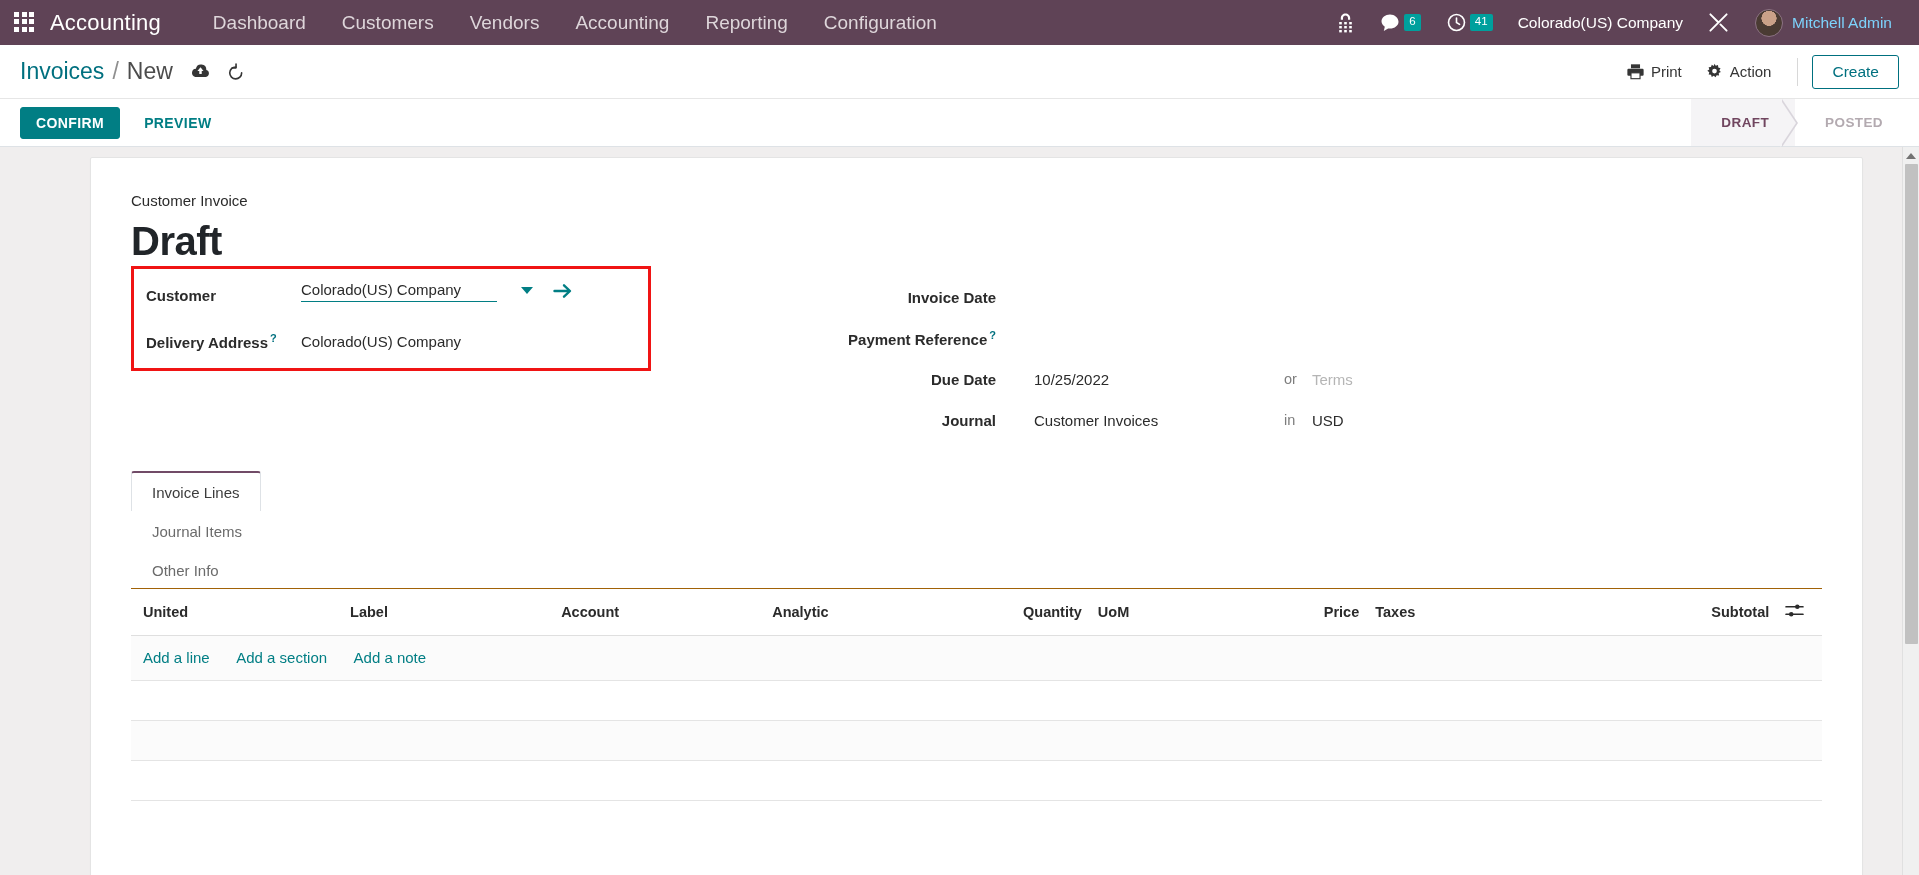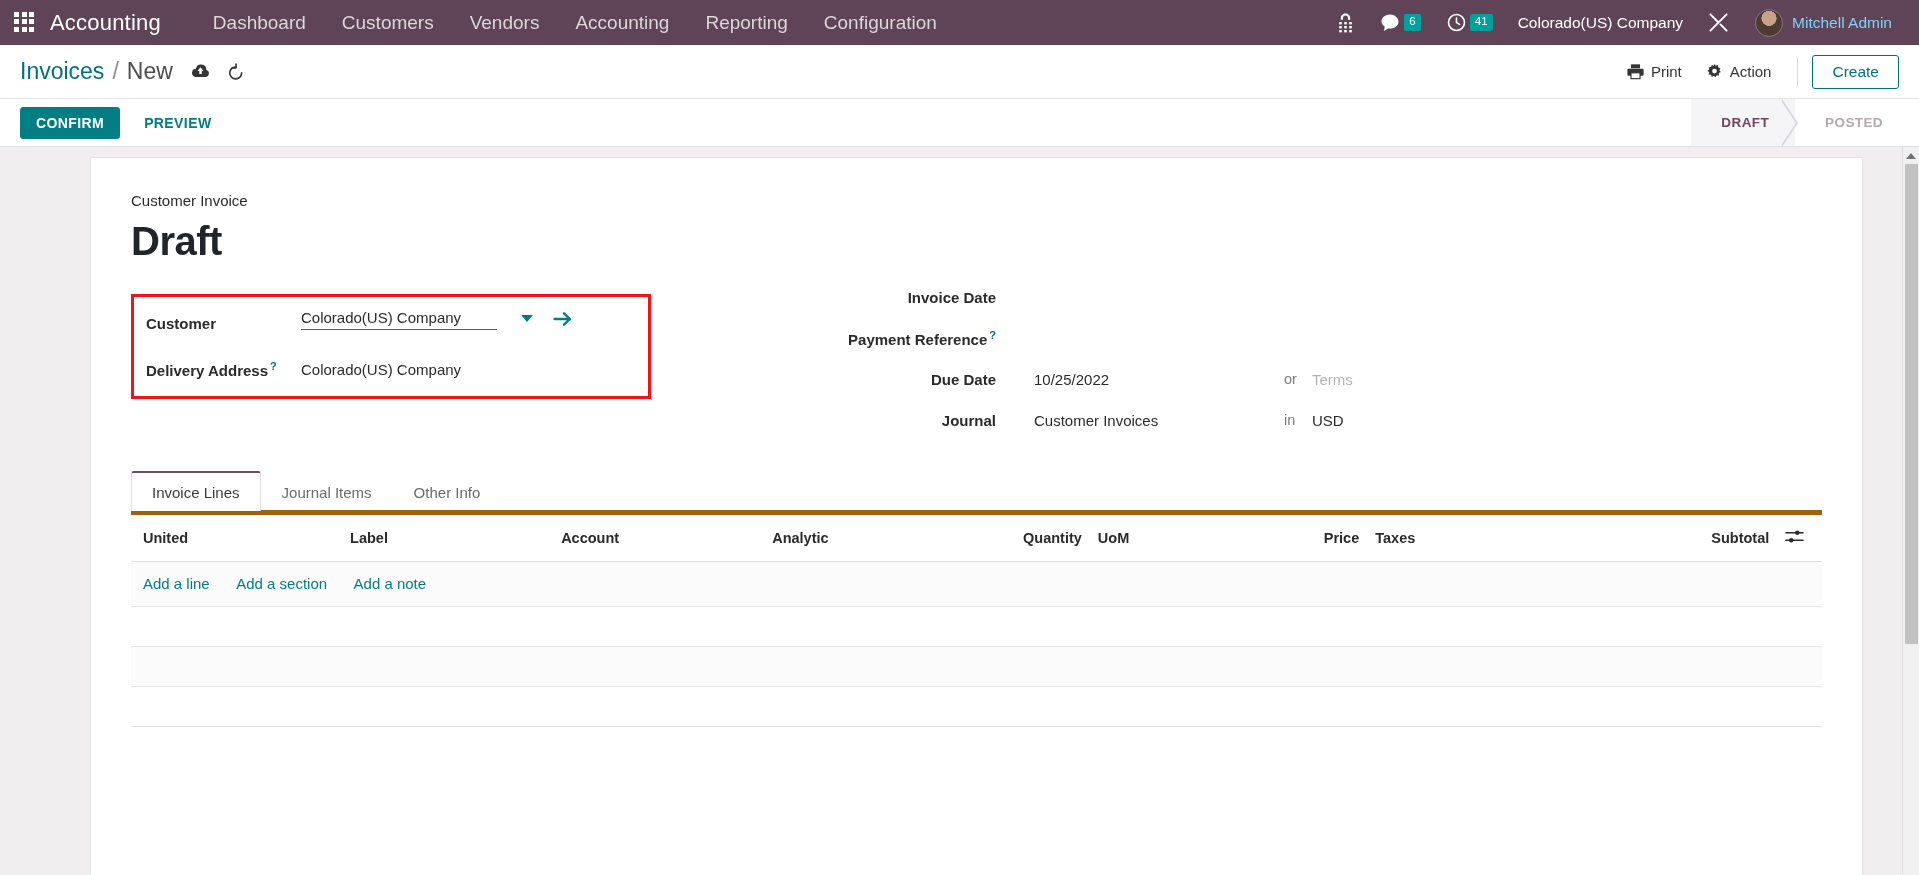--- a/index.html
+++ b/index.html
@@ -127,21 +127,21 @@
   .sheet {
     background: #fff; margin: 0 56px 0 90px;
     border: 1px solid #e4e4e4; border-radius: 2px;
     padding: 28px 40px 0 40px; min-height: 760px;
     box-shadow: 0 1px 2px rgba(0,0,0,.02);
   }
   .doc-subtitle { font-size: 15px; color: #2b2b2b; margin-bottom: 10px; margin-top: 6px; }
   .doc-title { font-size: 40px; font-weight: 700; color: #212529; letter-spacing: -.5px; }
 
   .highlight-box {
-    border: 3px solid #f01414; margin-top: 30px;
+    border: 3px solid #f01414; margin-top: 2px;
     padding: 10px 0 12px 12px; width: 520px; position: relative;
   }
 
   .form-columns { display: flex; position: relative; }
   .col-left { width: 520px; flex: none; }
   .col-right { flex: 1 1 auto; padding-left: 170px; padding-top: 22px; }
 
   .frow { display: flex; align-items: flex-start; margin-bottom: 2px; }
   .flabel {
     width: 155px; flex: none; font-size: 15px; font-weight: 700;
@@ -170,21 +170,21 @@
   .r-row { display: flex; align-items: center; margin-bottom: 19px; height: 22px; }
   .r-label { width: 175px; flex: none; font-size: 15px; font-weight: 700; color: #2b2b2b; text-align: right; }
   .r-value { width: 250px; flex: none; font-size: 15px; color: #2b2b2b; margin-left: 38px; }
   .r-value.empty { border-bottom: none; }
   .r-conj { font-size: 14.5px; color: #7d7d7d; width: 28px; flex: none; }
   .r-sub { font-size: 15px; color: #2b2b2b; }
   .r-sub.placeholder { color: #b5b5b5; }
 
   
   .notebook { margin-top: 20px; }
-  .tabs { display: flex; align-items: flex-end; border-bottom: 5px solid #a16207; }
+  .tabs { display: flex; align-items: flex-start; border-bottom: 1px solid #a16207; flex-direction: column; }
   .tab {
     font-size: 15px; color: #6b6b6b; padding: 11px 20px 10px;
     border: 1px solid transparent; border-bottom: none; cursor: pointer;
     background: transparent; position: relative; top: 1px;
   }
   .tab.active {
     color: #3c3c3c; background: #fff;
     border-color: #dee2e6; border-top: 2px solid #714b67;
     border-radius: 3px 3px 0 0;
   }

